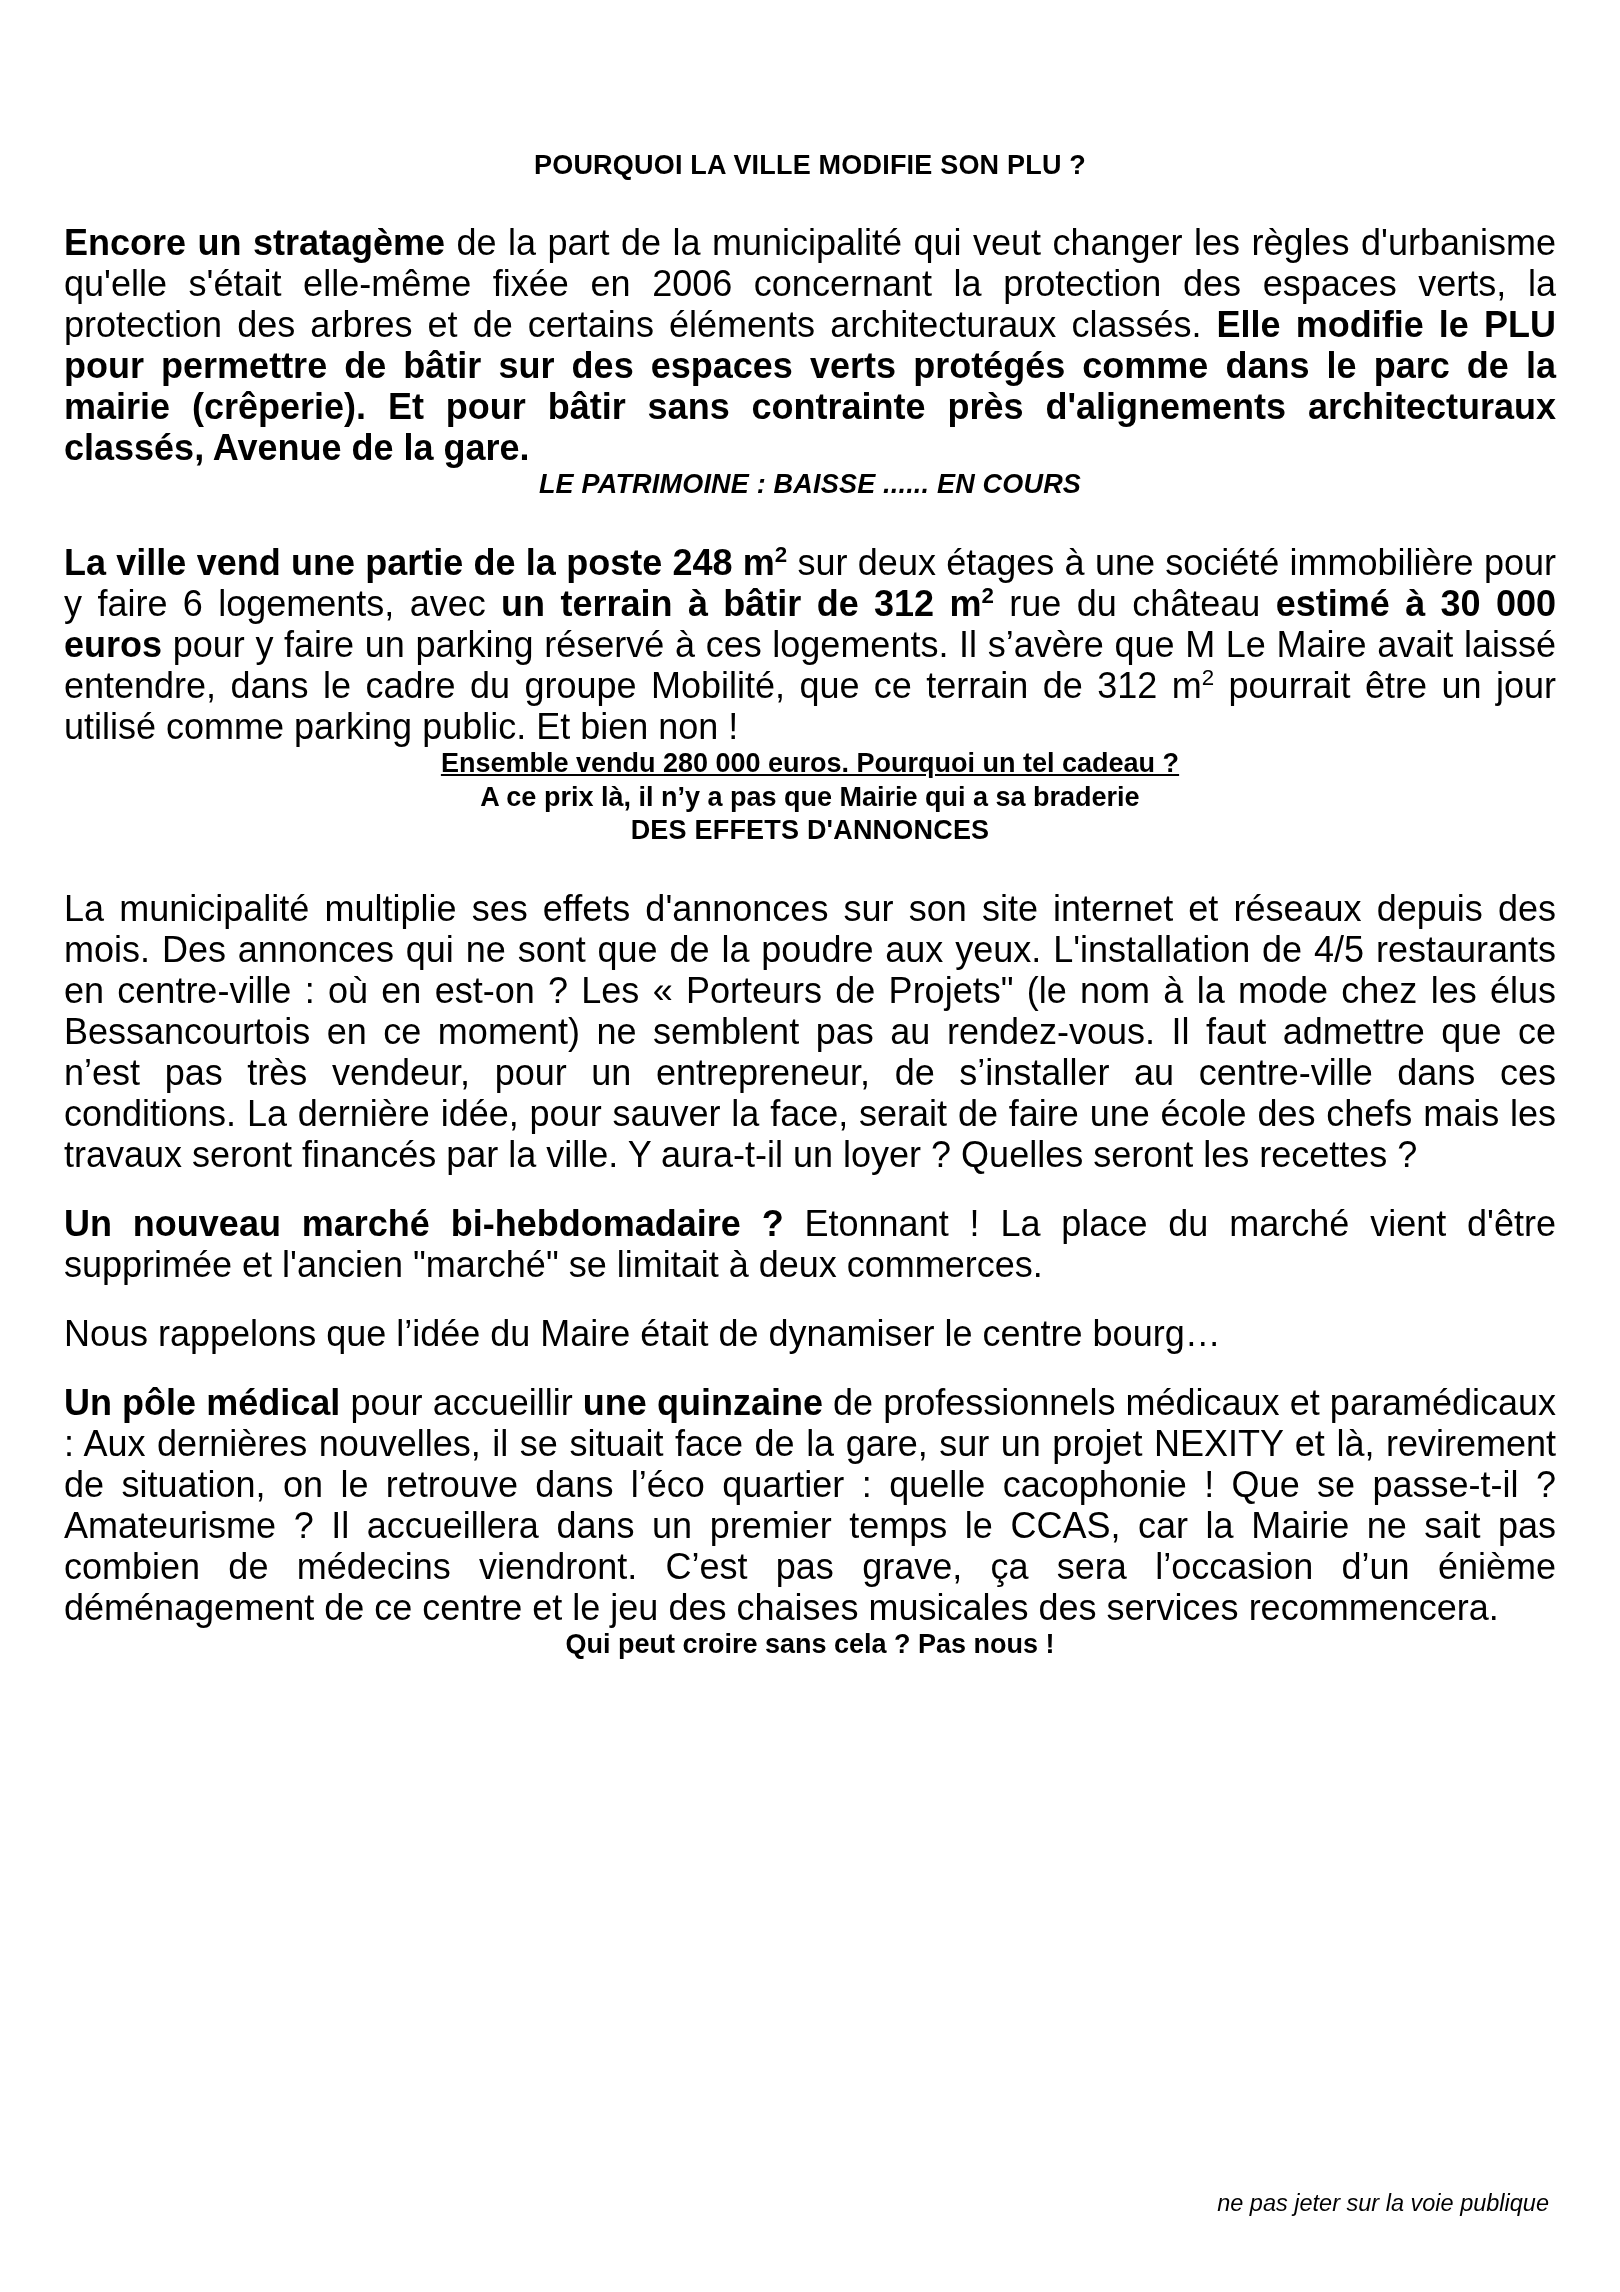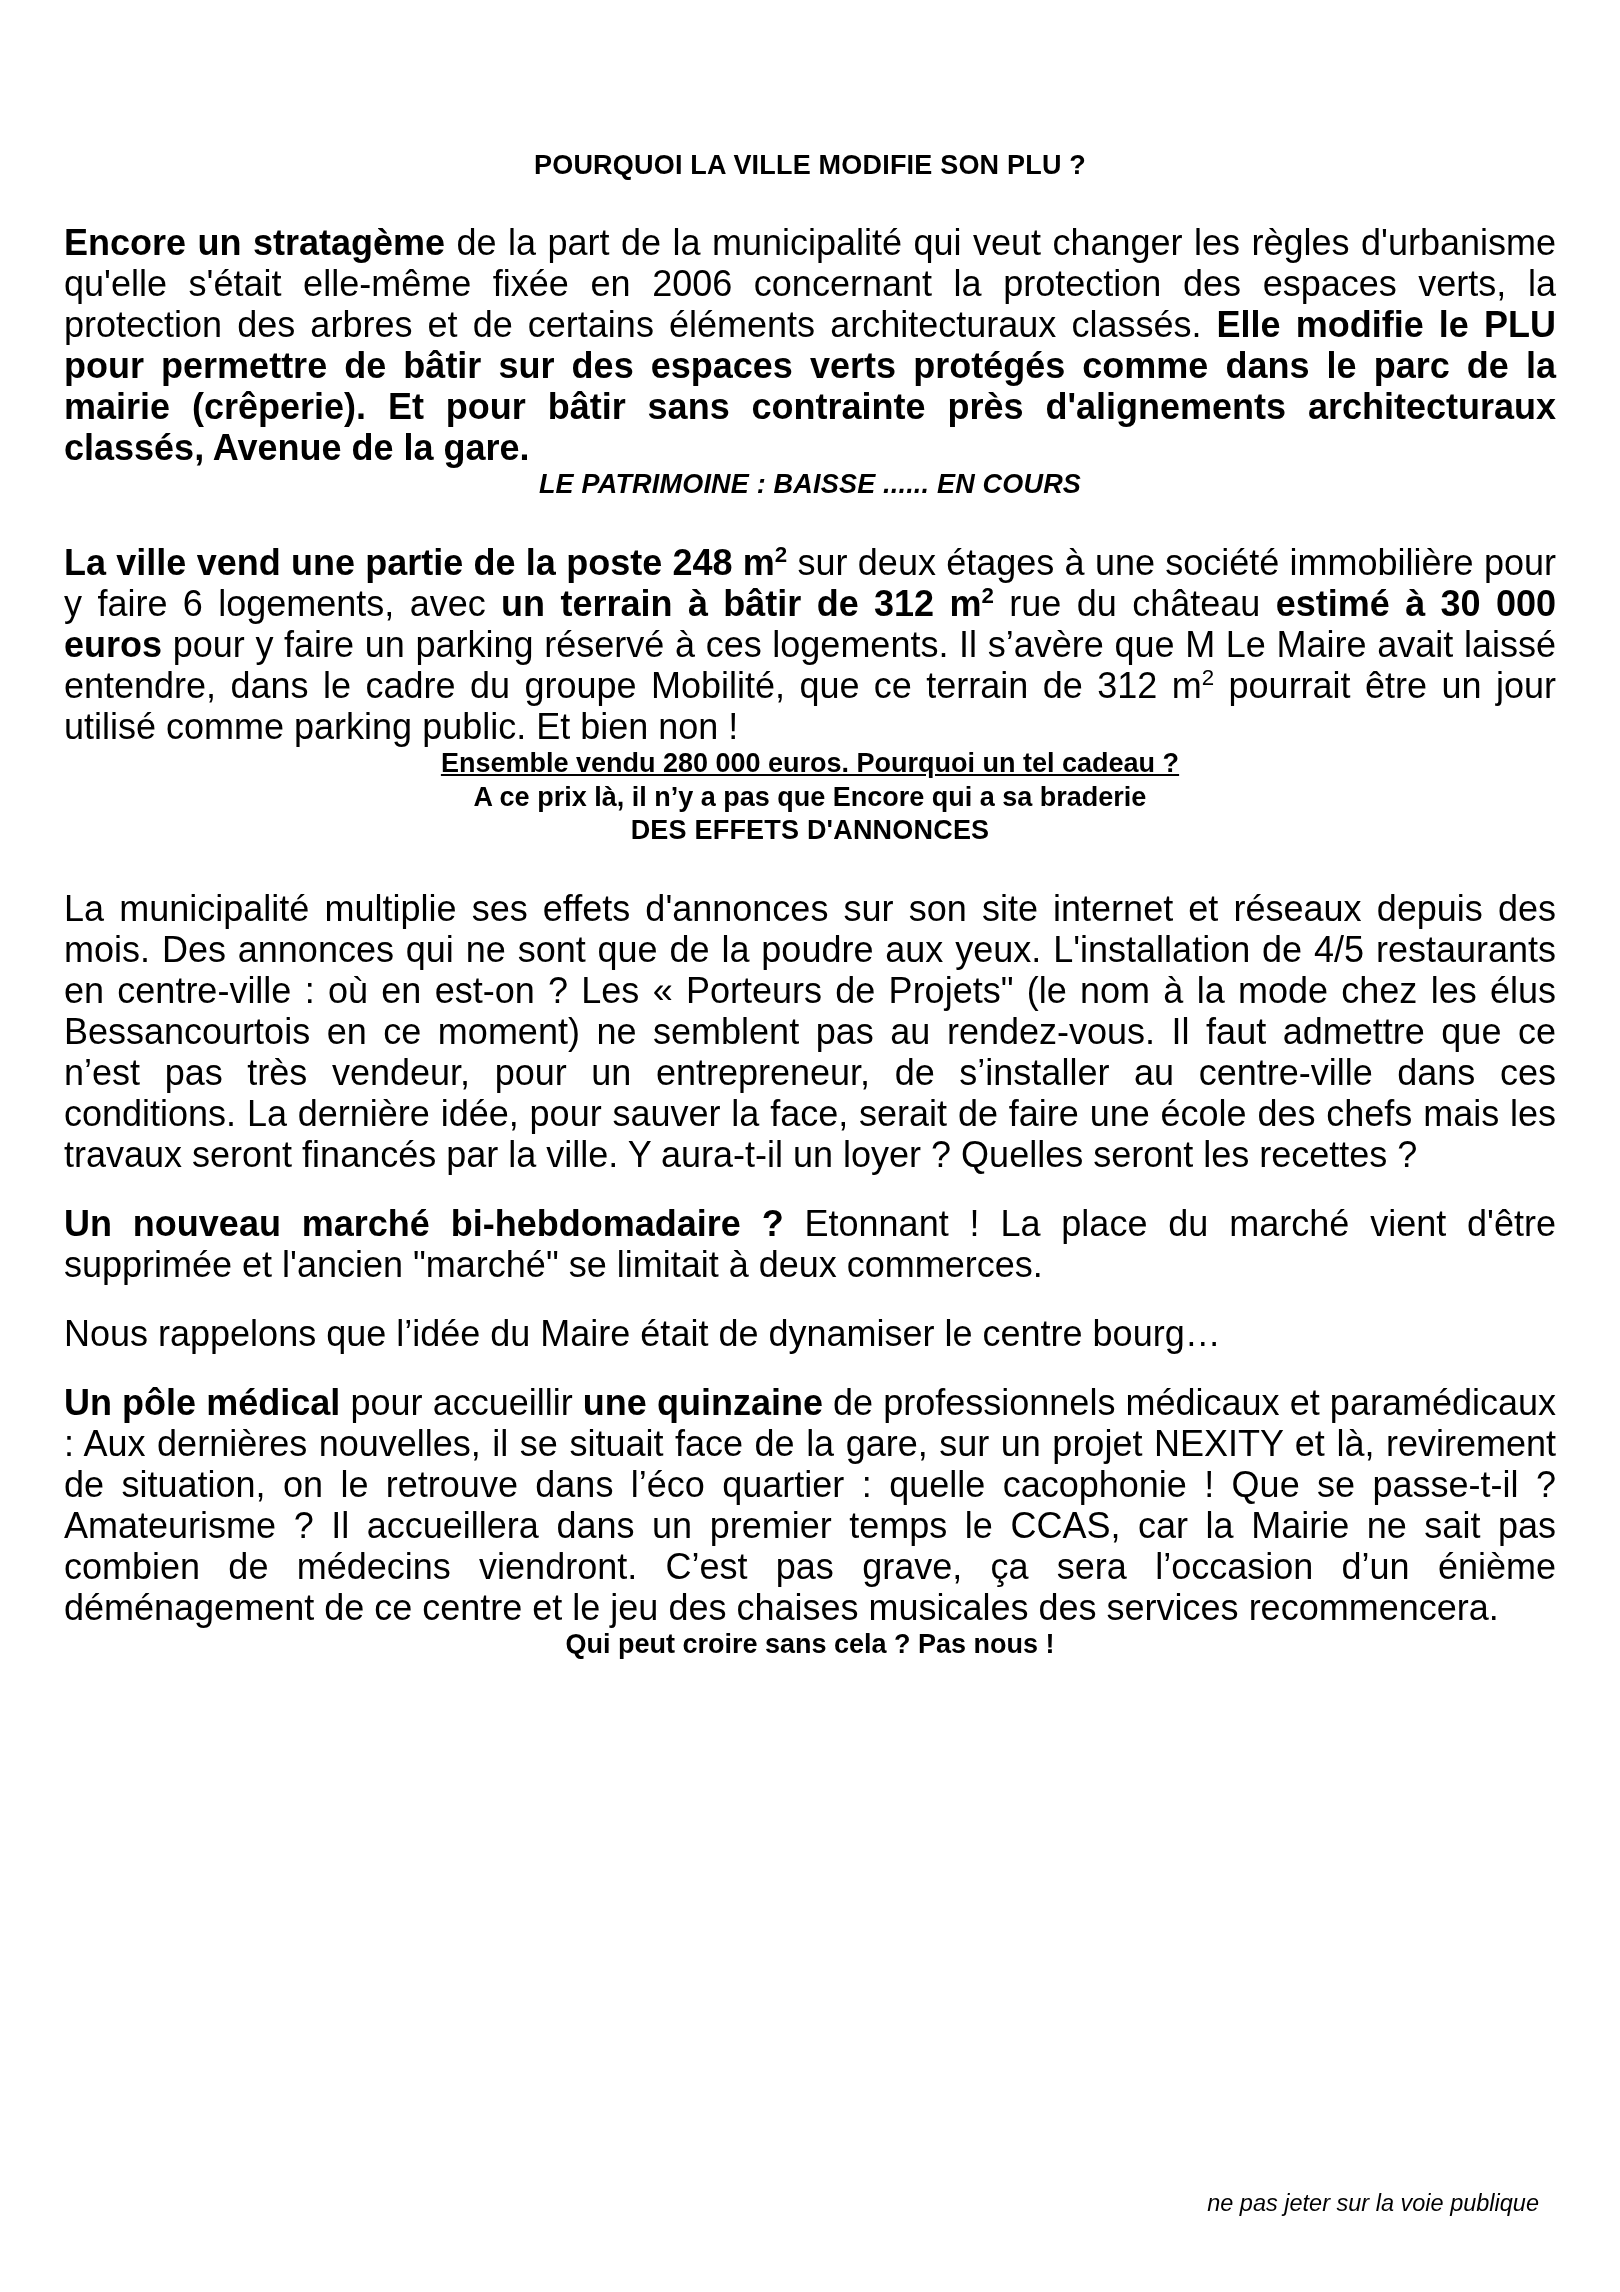--- a/index.html
+++ b/index.html
@@ -74,21 +74,21 @@
   b, strong { font-weight: bold; }
   sup {
     font-size: 0.62em;
     vertical-align: super;
     line-height: 0;
   }
 
   
   .footer {
     position: absolute;
-    right: 81px;
+    right: 71px;
     bottom: 76px;
     font-size: 23.5px;
     font-style: italic;
     text-align: right;
     white-space: nowrap;
   }
 </style>
 </head>
 <body>
 
@@ -99,21 +99,21 @@
 
     <p class="body first-after-heading"><b>Encore un stratagème</b> de la part de la municipalité qui veut changer les règles d'urbanisme qu'elle s'était elle-même fixée en 2006 concernant la protection des espaces verts, la protection des arbres et de certains éléments architecturaux classés. <b>Elle modifie le PLU pour permettre de bâtir sur des espaces verts protégés comme dans le parc de la mairie (crêperie). Et pour bâtir sans contrainte près d'alignements architecturaux classés, Avenue de la gare.</b></p>
 
 
     <h1 class="section-heading heading-gap-patrimoine">LE PATRIMOINE : BAISSE ...... EN COURS</h1>
 
     <p class="body first-after-heading"><b>La ville vend une partie de la poste 248 m</b><b><sup>2</sup></b> sur deux étages à une société immobilière pour y faire 6 logements, avec <b>un terrain à bâtir de 312 m</b><b><sup>2</sup></b> rue du château <b>estimé à 30 000 euros</b> pour y faire un parking réservé à ces logements. Il s’avère que M Le Maire avait laissé entendre, dans le cadre du groupe Mobilité, que ce terrain de 312 m<sup>2</sup> pourrait être un jour utilisé comme parking public. Et bien non !</p>
 
     <p class="center-bold underlined gap-ensemble"><span class="u">Ensemble vendu 280 000 euros.  Pourquoi un tel cadeau ?</span></p>
 
-    <p class="center-bold gap-braderie">A ce prix là, il n’y a pas que Encore qui a sa braderie</p>
+    <p class="center-bold gap-braderie">A ce prix là, il n’y a pas que Mairie qui a sa braderie</p>
 
     <h1 class="section-heading heading-gap-annonces">DES EFFETS D'ANNONCES</h1>
 
     <p class="body first-after-heading">La municipalité multiplie ses effets d'annonces sur son site internet et réseaux depuis des mois. Des annonces qui ne sont que de la poudre aux yeux. L'installation de 4/5 restaurants en centre-ville : où en est-on ? Les « Porteurs de Projets" (le nom à la mode chez les élus Bessancourtois en ce moment) ne semblent pas au rendez-vous. Il faut admettre que ce n’est pas très vendeur, pour un entrepreneur, de s’installer au centre-ville dans ces conditions. La dernière idée, pour sauver la face, serait de faire une école des chefs mais les travaux seront financés par la ville. Y aura-t-il un loyer ? Quelles seront les recettes ?</p>
 
     <p class="body"><b>Un nouveau marché bi-hebdomadaire ?</b> Etonnant ! La place du marché vient d'être supprimée et l'ancien "marché" se limitait à deux commerces.</p>
 
     <p class="body nojustify">Nous rappelons que l’idée du Maire était de dynamiser le centre bourg…</p>
 
     <p class="body"><b>Un pôle médical</b> pour accueillir <b>une quinzaine</b> de professionnels médicaux et  paramédicaux : Aux dernières nouvelles, il se situait face de la gare, sur un projet NEXITY et là, revirement de situation, on le retrouve dans l’éco quartier : quelle cacophonie ! Que se passe-t-il ? Amateurisme ? Il accueillera dans un premier temps le CCAS, car la Mairie ne sait pas combien de médecins viendront. C’est pas grave, ça sera l’occasion d’un énième déménagement de ce centre et le jeu des chaises musicales des services recommencera.</p>

